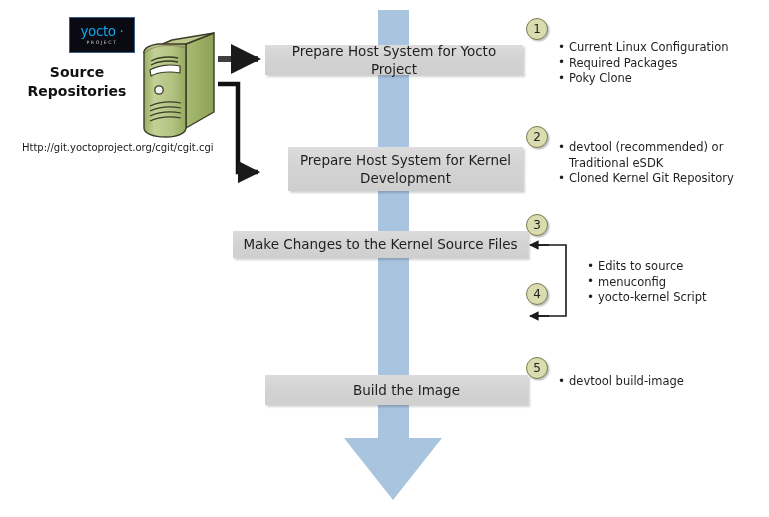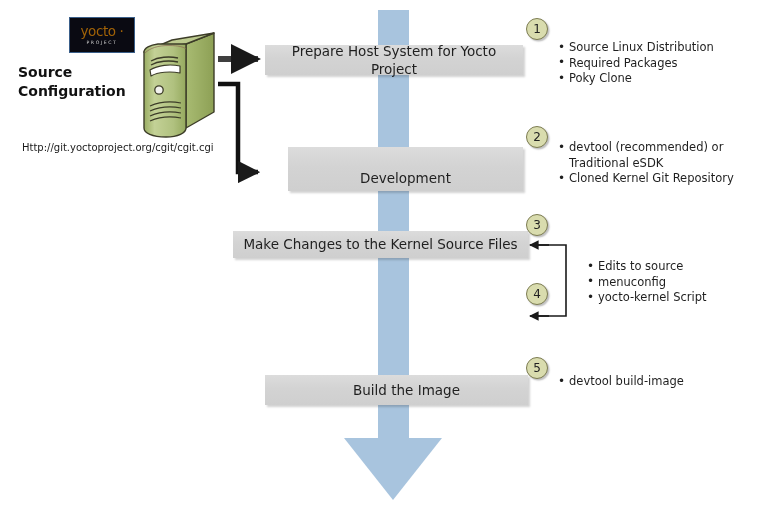--- a/index.html
+++ b/index.html
@@ -127,38 +127,39 @@
     height: 36px;
     background: #0a0a12;
     border: 1.5px solid #3a5f8a;
     box-sizing: border-box;
     display: flex;
     flex-direction: column;
     align-items: center;
     justify-content: center;
   }
   .yocto-logo .word {
-    color: #a16207;
+    color: #0ea5e9;
     font-size: 13.5px;
     letter-spacing: -0.4px;
     line-height: 13px;
   }
   .yocto-logo .sub {
     color: #cfcfcf;
     font-size: 4.6px;
     letter-spacing: 1.6px;
     line-height: 7px;
     margin-top: 1px;
   }
 
   #source-label {
     position: absolute;
     left: 18px;
     top: 63px;
     width: 118px;
+    text-align: center;
     font-size: 14px;
     font-weight: bold;
     line-height: 19px;
     color: #111;
   }
   #repo-url {
     position: absolute;
     left: 22px;
     top: 142px;
     font-size: 10px;
@@ -191,21 +192,21 @@
   <div class="flow-arrow-shaft"></div>
   <div class="flow-arrow-head"></div>
 
   <div class="yocto-logo">
     <span class="word">yocto ·</span>
     <span class="sub">PROJECT</span>
   </div>
 
   <div id="source-label">
     <div>Source</div>
-    <div>Configuration</div>
+    <div>Repositories</div>
   </div>
 
   <div id="repo-url">Http://git.yoctoproject.org/cgit/cgit.cgi</div>
 
   <svg id="server" viewBox="0 0 84 115">
     <defs>
       <linearGradient id="srvFront" x1="0" y1="0" x2="1" y2="0">
         <stop offset="0" stop-color="#9aad63"></stop>
         <stop offset="0.25" stop-color="#c3d196"></stop>
         <stop offset="0.7" stop-color="#b0c17f"></stop>
@@ -260,21 +261,21 @@
     <line x1="549" y1="245" x2="530" y2="245" stroke="#1a1a1a" stroke-width="1.6" marker-end="url(#arrowThin)"></line>
     <line x1="549" y1="316" x2="530" y2="316" stroke="#1a1a1a" stroke-width="1.6" marker-end="url(#arrowThin)"></line>
   </svg>
 
   <div class="proc-box" id="box1">
     <span>Prepare Host System for Yocto Project</span>
   </div>
 
   <div class="proc-box" id="box2">
     <span>
-      <br>
+      <span>Prepare Host System for Kernel</span><br>
       <span>Development</span>
     </span>
   </div>
 
   <div class="proc-box" id="box3">
     <span>Make Changes to the Kernel Source Files</span>
   </div>
 
 
   <div class="proc-box" id="box5">
@@ -282,21 +283,21 @@
   </div>
 
   <div class="step-circle" id="circle1">1</div>
   <div class="step-circle" id="circle2">2</div>
   <div class="step-circle" id="circle3">3</div>
   <div class="step-circle" id="circle4">4</div>
   <div class="step-circle" id="circle5">5</div>
 
   <div class="bullets" id="bullets1">
     <ul>
-      <li>Source Linux Distribution</li>
+      <li>Current Linux Configuration</li>
       <li>Required Packages</li>
       <li>Poky Clone</li>
     </ul>
   </div>
 
   <div class="bullets" id="bullets2">
     <ul>
       <li>devtool (recommended) or</li>
       <li class="cont">Traditional eSDK</li>
       <li>Cloned Kernel Git Repository</li>

